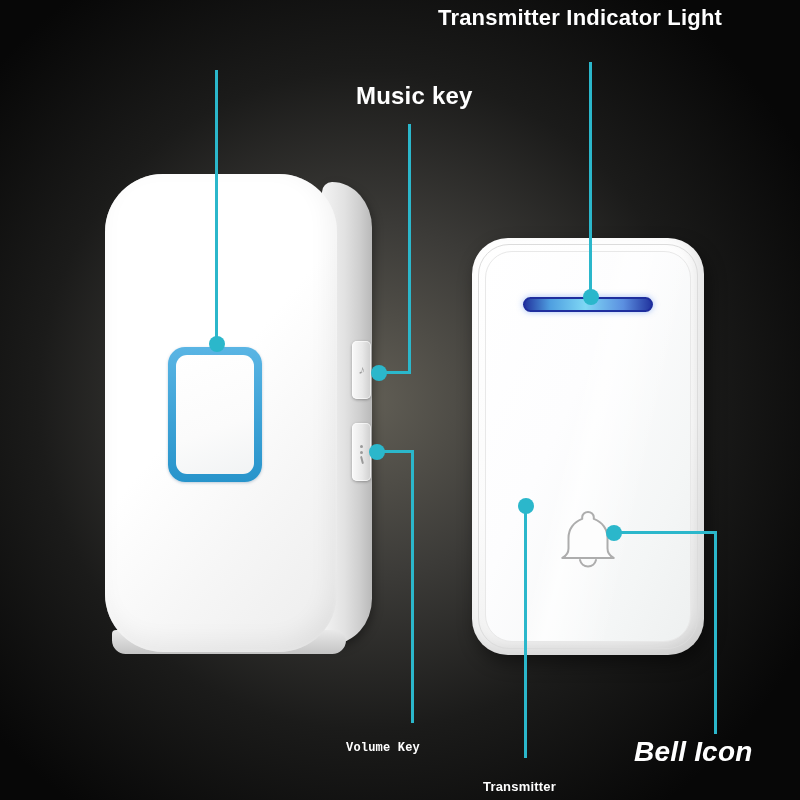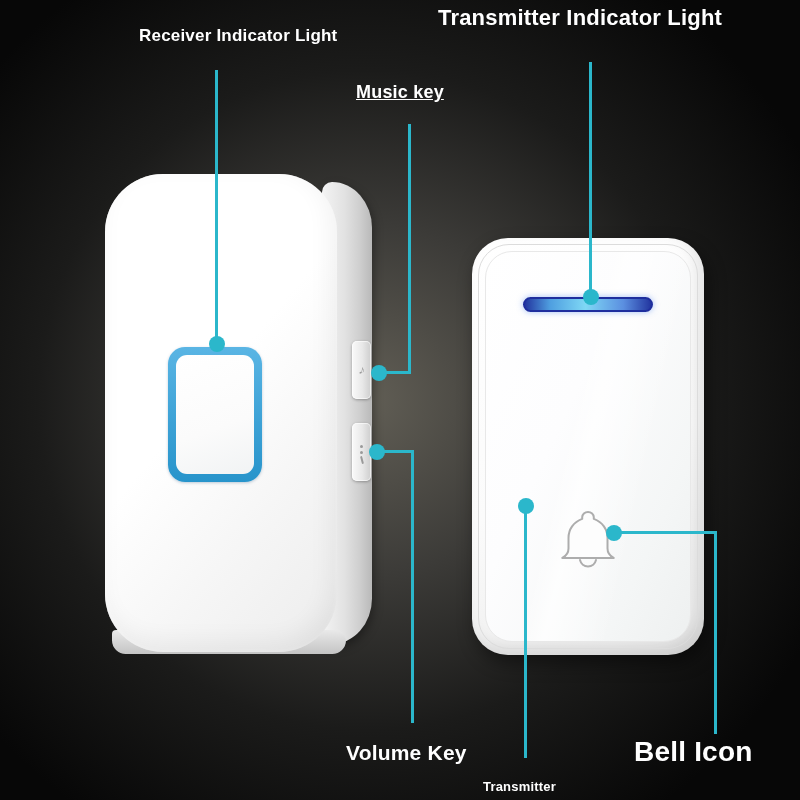--- a/index.html
+++ b/index.html
@@ -141,25 +141,25 @@
   .line-bell-v{left:714px;top:531px;height:203px;}
   .dot-bell{left:606px;top:525px;}
 
   
   .label{
     position:absolute;color:#ffffff;font-weight:700;
     white-space:nowrap;z-index:30;letter-spacing:0.2px;
   }
   .lbl-recv-ind{left:139px;top:26px;font-size:17px;}
   .lbl-trans-ind{left:438px;top:5px;font-size:22px;}
-  .lbl-music{left:356px;top:82px;font-size:18px;text-decoration:underline;}
+  .lbl-music{left:356px;top:82px;font-size:24px;}
   .lbl-receiver{left:155px;top:752px;font-size:24px;}
-  .lbl-volume{left:346px;top:741px;font-size:21px;}
+  .lbl-volume{left:346px;top:741px;font-size:12px;font-family:Liberation Mono, monospace;}
   .lbl-transmitter{left:483px;top:779px;font-size:13px;}
-  .lbl-bell{left:634px;top:736px;font-size:28px;}
+  .lbl-bell{left:634px;top:736px;font-size:28px;font-style:italic;}
 </style>
 </head>
 <body>
 
 <div class="stage">
 
   <div class="receiver-side"></div>
   <div class="receiver-bottom-edge"></div>
 
   <div class="side-button music">
@@ -201,20 +201,19 @@
   <div class="cl v line-trans-ind"></div>
   <div class="dot dot-trans-ind"></div>
 
   <div class="cl v line-trans"></div>
   <div class="dot dot-trans"></div>
 
   <div class="cl h line-bell-h"></div>
   <div class="cl v line-bell-v"></div>
   <div class="dot dot-bell"></div>
 
-  <div class="label lbl-recv-ind">Receiver Indicator Light</div>
   <div class="label lbl-trans-ind">Transmitter Indicator Light</div>
   <div class="label lbl-music">Music key</div>
   <div class="label lbl-volume">Volume Key</div>
   <div class="label lbl-transmitter">Transmitter</div>
   <div class="label lbl-bell">Bell Icon</div>
 
 </div>
 
 </body></html>

